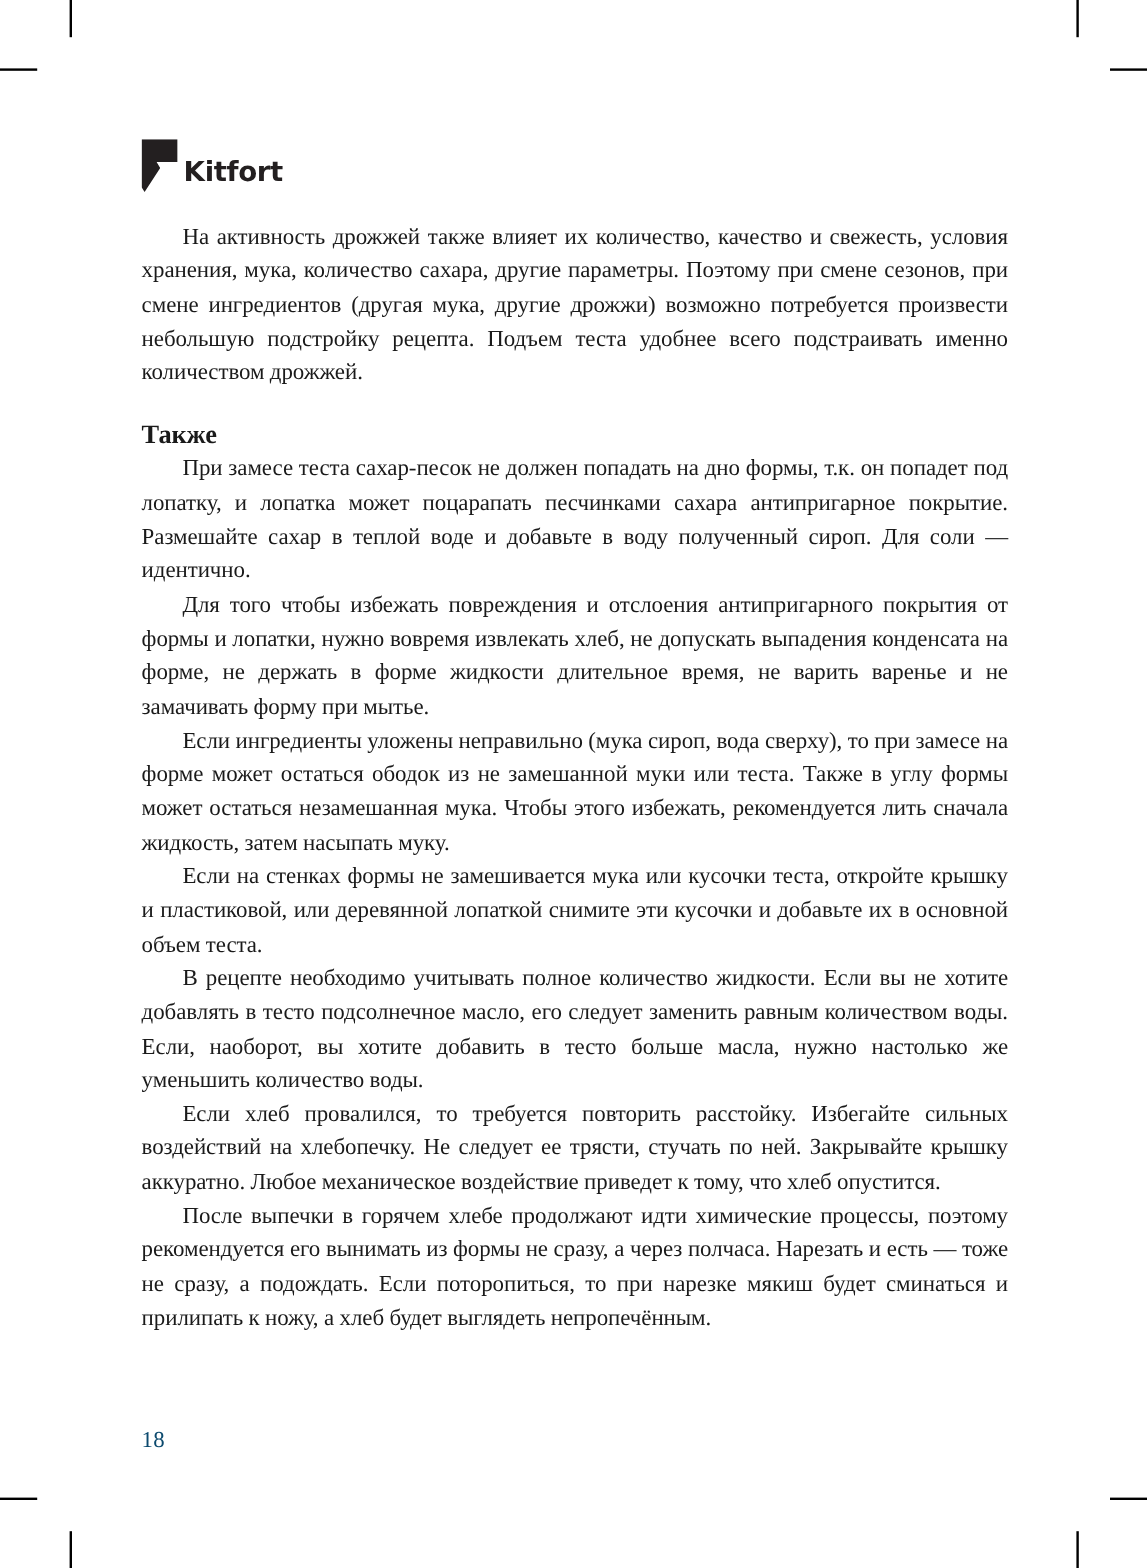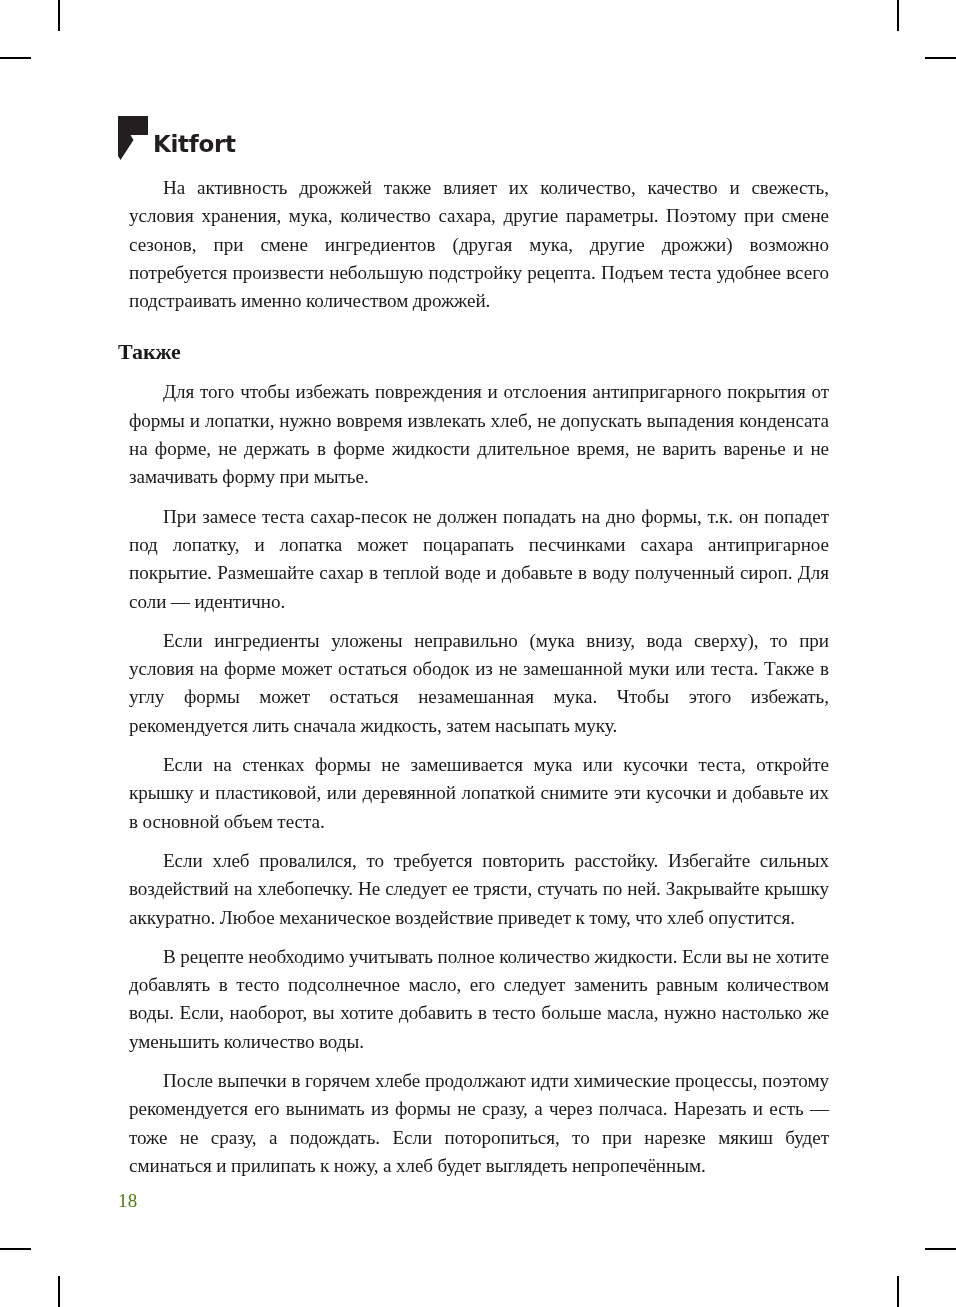--- a/index.html
+++ b/index.html
@@ -39,42 +39,42 @@
     left: 118px;
     top: 104px;
     width: 722px;
   }
 
   
   .brand {
     display: flex;
     align-items: flex-end;
     height: 56px;
-    margin-bottom: 14px;
+    margin-bottom: 24px;
   }
   .brand-mark {
     width: 30px;
     height: 44px;
     position: relative;
     margin-right: 5px;
   }
   .brand-mark svg { display: block; }
   .brand-name {
     font-family: "DejaVu Sans", "Liberation Sans", sans-serif;
     font-weight: 700;
     font-size: 23px;
     letter-spacing: -0.3px;
     color: #231f20;
     line-height: 1;
     padding-bottom: 4px;
   }
 
   
   .body-text p {
-    margin: 11px;
+    margin: 0;
     text-align: justify;
     text-indent: 34px;
     font-size: 19.1px;
     line-height: 28.3px;
     letter-spacing: -0.05px;
     hyphens: manual;
     word-spacing: -0.2px;
     font-family: Liberation Serif, serif;
   }
   .body-text p.tight-just {
@@ -89,21 +89,21 @@
     line-height: 30px;
     letter-spacing: -0.1px;
   }
 
   
   .folio {
     position: absolute;
     left: 118px;
     top: 1190px;
     font-size: 19px;
-    color: #4d7c0f;
+    color: #0c4a6e;
     letter-spacing: 0.3px;
   }
 </style>
 </head>
 <body>
 
 <div class="crop crop-v crop-tl-v"></div>
 <div class="crop crop-h crop-tl-h"></div>
 <div class="crop crop-v crop-tr-v"></div>
 <div class="crop crop-h crop-tr-h"></div>
@@ -122,24 +122,24 @@
     </span>
     <span class="brand-name">Kitfort</span>
   </div>
 
   <div class="body-text">
 
     <p>На активность дрожжей также влияет их количество, качество и свежесть, условия хранения, мука, количество сахара, другие параметры. Поэтому при смене сезонов, при смене ингредиентов (другая мука, другие дрожжи) возможно потребуется произвести небольшую подстройку рецепта. Подъем теста удобнее всего подстраивать именно количеством дрожжей.</p>
 
     <h2 class="section-heading">Также</h2>
 
+    <p>При замесе теста сахар-песок не должен попадать на дно формы, т.к. он попадет под лопатку, и лопатка может поцарапать песчинками сахара антипригарное покрытие. Размешайте сахар в теплой воде и добавьте в воду полученный сироп. Для соли — идентично.</p>
     <p>Для того чтобы избежать повреждения и отслоения антипригарного покрытия от формы и лопатки, нужно вовремя извлекать хлеб, не допускать выпадения конденсата на форме, не держать в форме жидкости длительное время, не варить варенье и не замачивать форму при мытье.</p>
-    <p>При замесе теста сахар-песок не должен попадать на дно формы, т.к. он попадет под лопатку, и лопатка может поцарапать песчинками сахара антипригарное покрытие. Размешайте сахар в теплой воде и добавьте в воду полученный сироп. Для соли — идентично.</p>
-    <p>Если ингредиенты уложены неправильно (мука внизу, вода сверху), то при условия на форме может остаться ободок из не замешанной муки или теста. Также в углу формы может остаться незамешанная мука. Чтобы этого избежать, рекомендуется лить сначала жидкость, затем насыпать муку.</p>
+    <p>Если ингредиенты уложены неправильно (мука сироп, вода сверху), то при замесе на форме может остаться ободок из не замешанной муки или теста. Также в углу формы может остаться незамешанная мука. Чтобы этого избежать, рекомендуется лить сначала жидкость, затем насыпать муку.</p>
     <p>Если на стенках формы не замешивается мука или кусочки теста, откройте крышку и пластиковой, или деревянной лопаткой снимите эти кусочки и добавьте их в основной объем теста.</p>
+    <p>В рецепте необходимо учитывать полное количество жидкости. Если вы не хотите добавлять в тесто подсолнечное масло, его следует заменить равным количеством воды. Если, наоборот, вы хотите добавить в тесто больше масла, нужно настолько же уменьшить количество воды.</p>
     <p>Если хлеб провалился, то требуется повторить расстойку. Избегайте сильных воздействий на хлебопечку. Не следует ее трясти, стучать по ней. Закрывайте крышку аккуратно. Любое механическое воздействие приведет к тому, что хлеб опустится.</p>
-    <p>В рецепте необходимо учитывать полное количество жидкости. Если вы не хотите добавлять в тесто подсолнечное масло, его следует заменить равным количеством воды. Если, наоборот, вы хотите добавить в тесто больше масла, нужно настолько же уменьшить количество воды.</p>
     <p>После выпечки в горячем хлебе продолжают идти химические процессы, поэтому рекомендуется его вынимать из формы не сразу, а через полчаса. Нарезать и есть — тоже не сразу, а подождать. Если поторопиться, то при нарезке мякиш будет сминаться и прилипать к ножу, а хлеб будет выглядеть непропечённым.</p>
 
   </div>
 </div>
 
 <div class="folio">18</div>
 
 </body></html>

